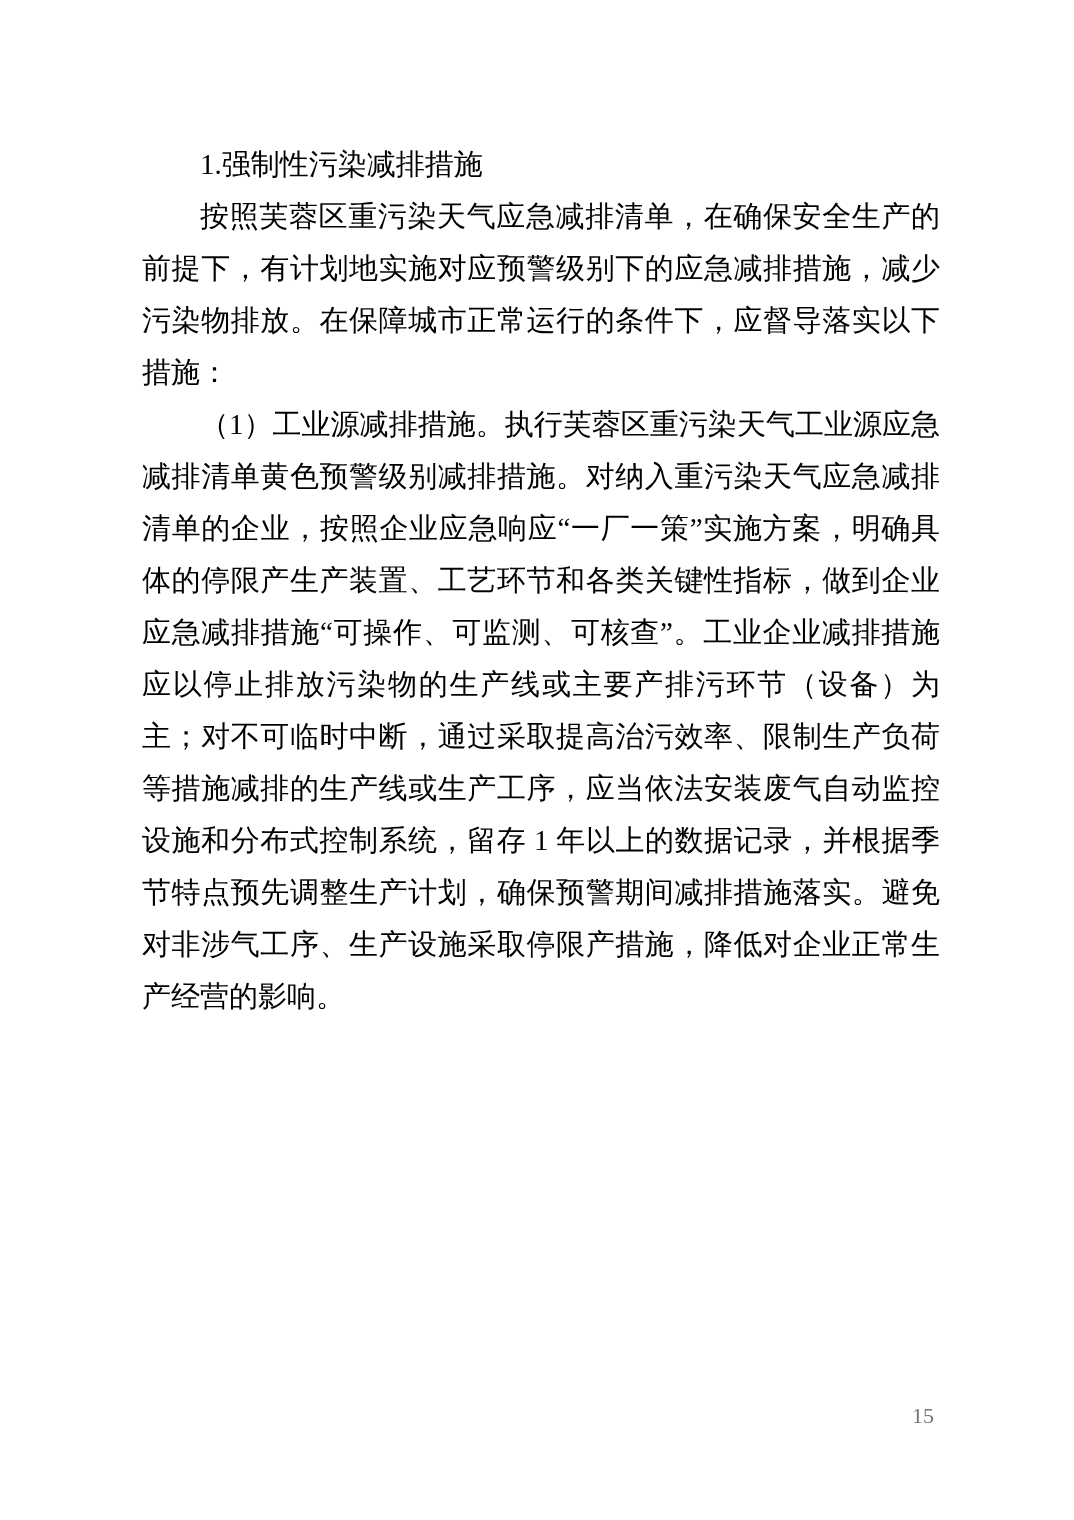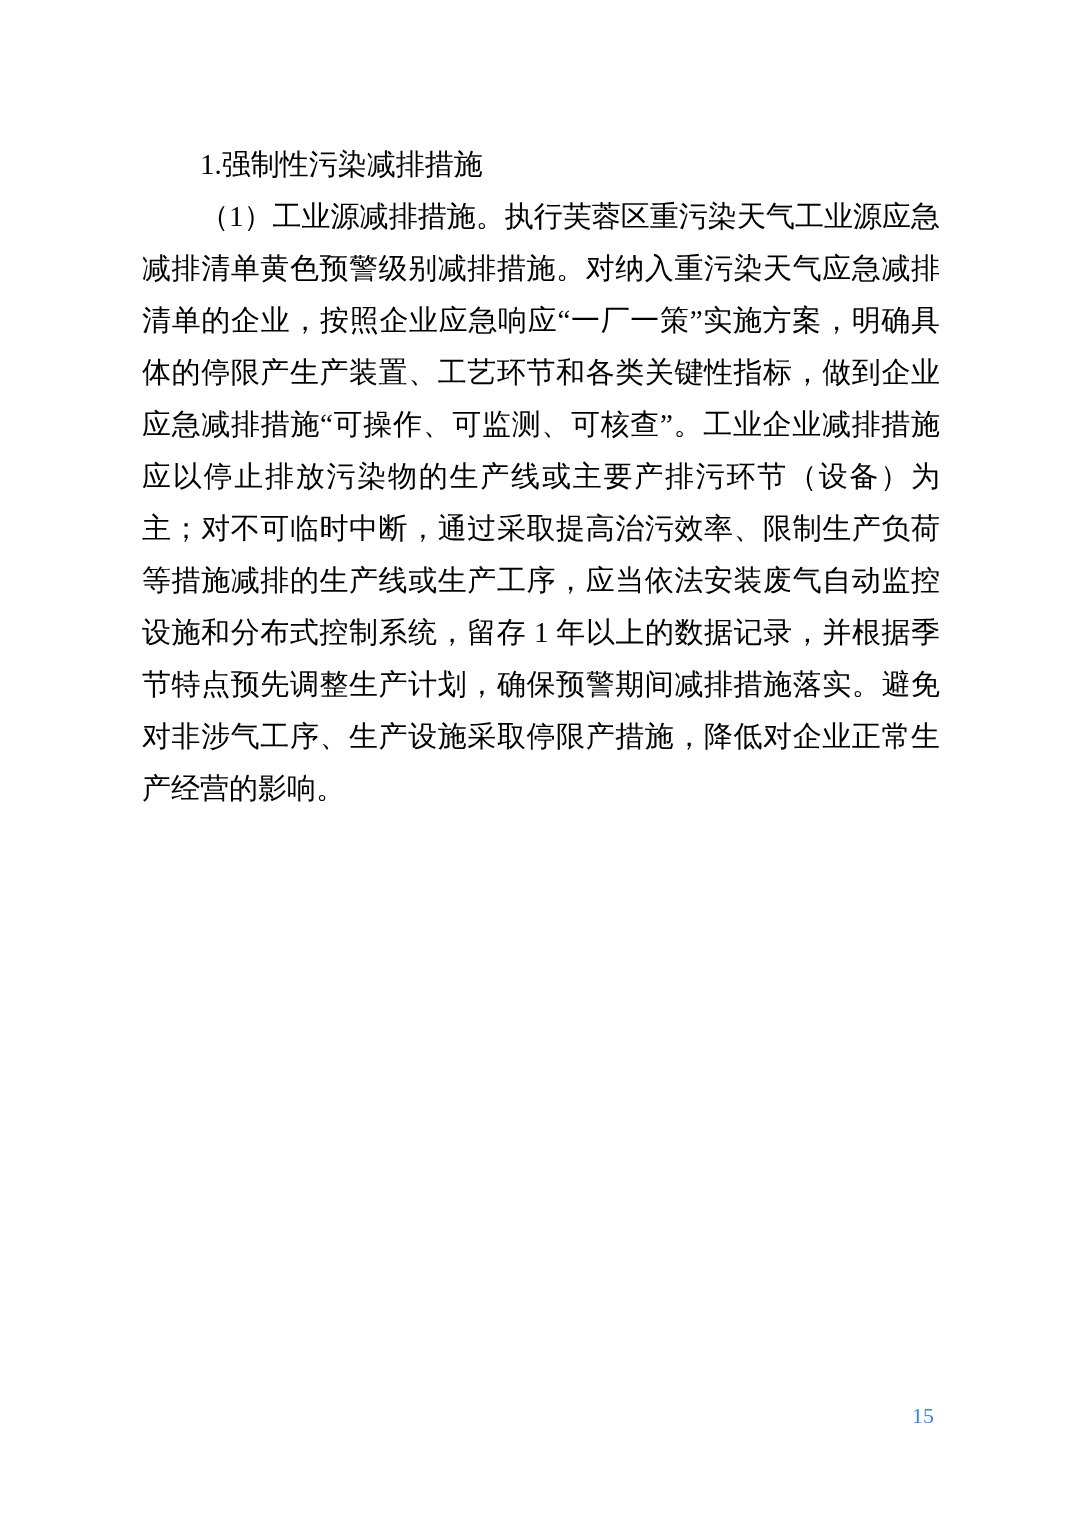--- a/index.html
+++ b/index.html
@@ -32,26 +32,27 @@
     text-indent: 2em;
     word-break: break-all;
     letter-spacing: 0;
   }
   .page-number {
     position: absolute;
     top: 1403px;
     right: 140px;
     font-size: 22px;
     line-height: 26px;
-    color: #3b82f6;
+    color: #737373;
     text-align: center;
   }
 </style>
 </head>
 <body>
 
 <div class="page">
   <div class="content">
     <p class="para">1.强制性污染减排措施</p>
+    <p class="para">按照芙蓉区重污染天气应急减排清单，在确保安全生产的前提下，有计划地实施对应预警级别下的应急减排措施，减少污染物排放。在保障城市正常运行的条件下，应督导落实以下措施：</p>
     <p class="para">（1）工业源减排措施。执行芙蓉区重污染天气工业源应急减排清单黄色预警级别减排措施。对纳入重污染天气应急减排清单的企业，按照企业应急响应“一厂一策”实施方案，明确具体的停限产生产装置、工艺环节和各类关键性指标，做到企业应急减排措施“可操作、可监测、可核查”。工业企业减排措施应以停止排放污染物的生产线或主要产排污环节（设备）为主；对不可临时中断，通过采取提高治污效率、限制生产负荷等措施减排的生产线或生产工序，应当依法安装废气自动监控设施和分布式控制系统，留存 1 年以上的数据记录，并根据季节特点预先调整生产计划，确保预警期间减排措施落实。避免对非涉气工序、生产设施采取停限产措施，降低对企业正常生产经营的影响。</p>
   </div>
   <div class="page-number">15</div>
 </div>
 
 </body></html>

